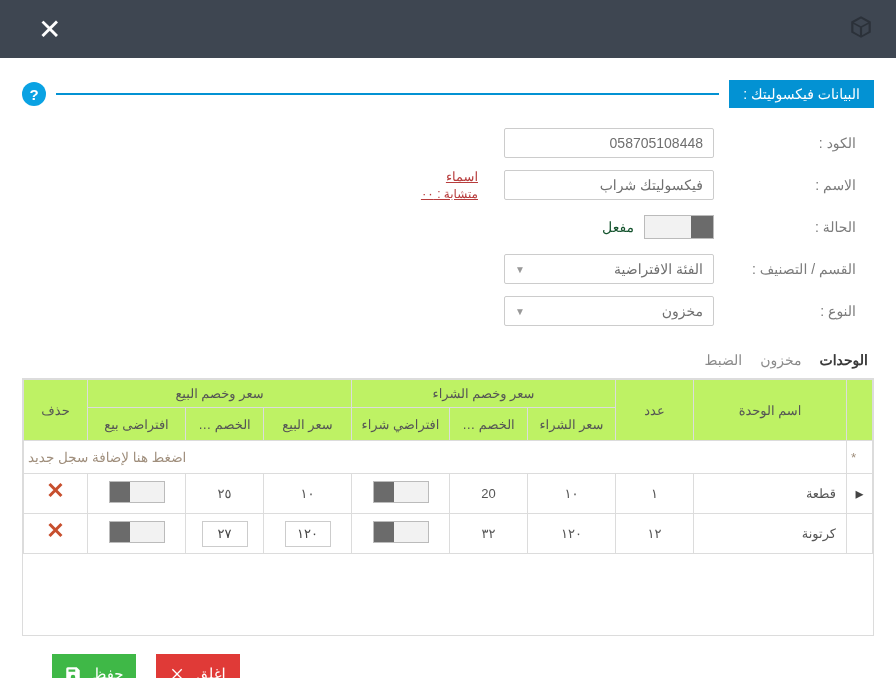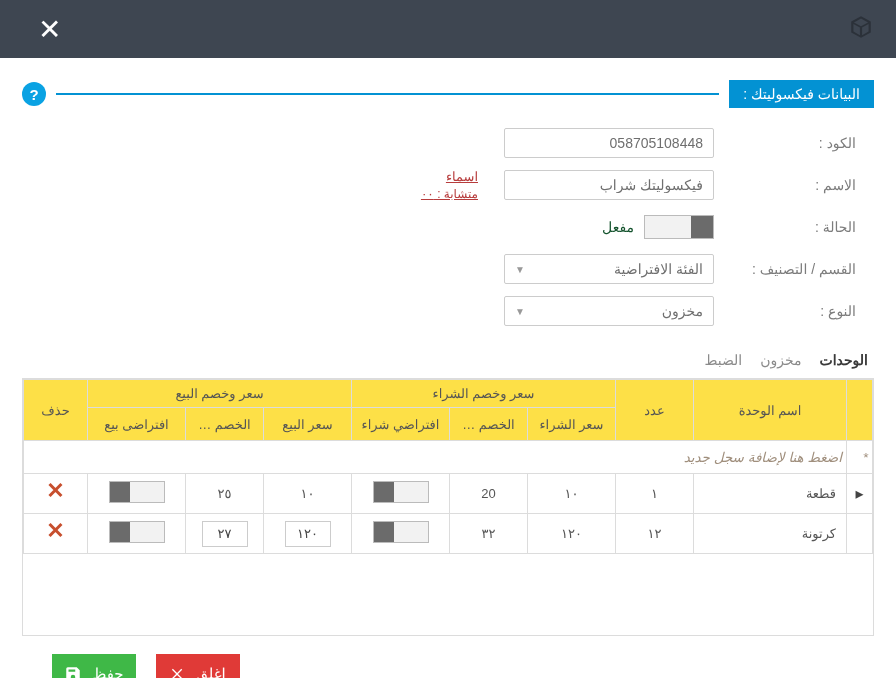--- a/index.html
+++ b/index.html
@@ -100,26 +100,26 @@
   }
   table.datagrid { width: 100%; border-collapse: collapse; font-size: 13px; color:#555; }
   .datagrid th, .datagrid td {
     border: 1px solid #dcdcdc;
     text-align: center;
     padding: 0 4px;
     background: #fff;
     height: 33px;
     font-weight: 400;
   }
-  .datagrid thead th { background: #fde047; color:#555; }
+  .datagrid thead th { background: #bef264; color:#555; }
   .datagrid .group-row th { height: 28px; }
   .datagrid .star-cell { width: 24px; color:#444; font-size:16px; }
   .datagrid .add-row td {
     background: #fff; color: #a08f7d; font-size: 13.5px;
-    text-align: right; cursor: text; font-style: italic;
+    text-align: left; cursor: text;
   }
   .datagrid tbody tr.data td { height: 40px; }
   .row-delete {
     color: #c74f2e; font-size: 22px; font-weight: 700; cursor: pointer; line-height:0;
   }
   .cell-toggle {
     width: 56px; height: 22px; border: 1px solid #bbb; background:#f2f2f2; position:relative; display:inline-block;
   }
   .cell-toggle .k { position:absolute; top:0; width:20px; height:20px; background:#6b6b6b; }
   .cell-toggle.off .k { left:0; }

